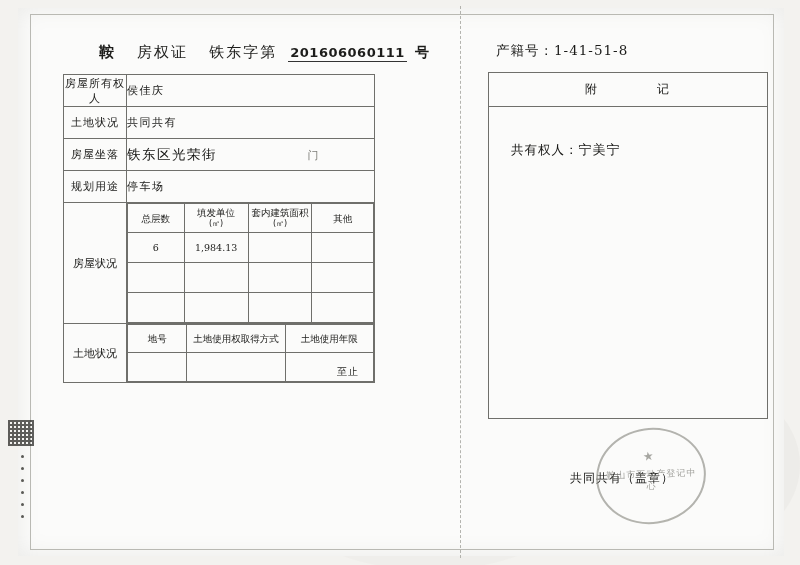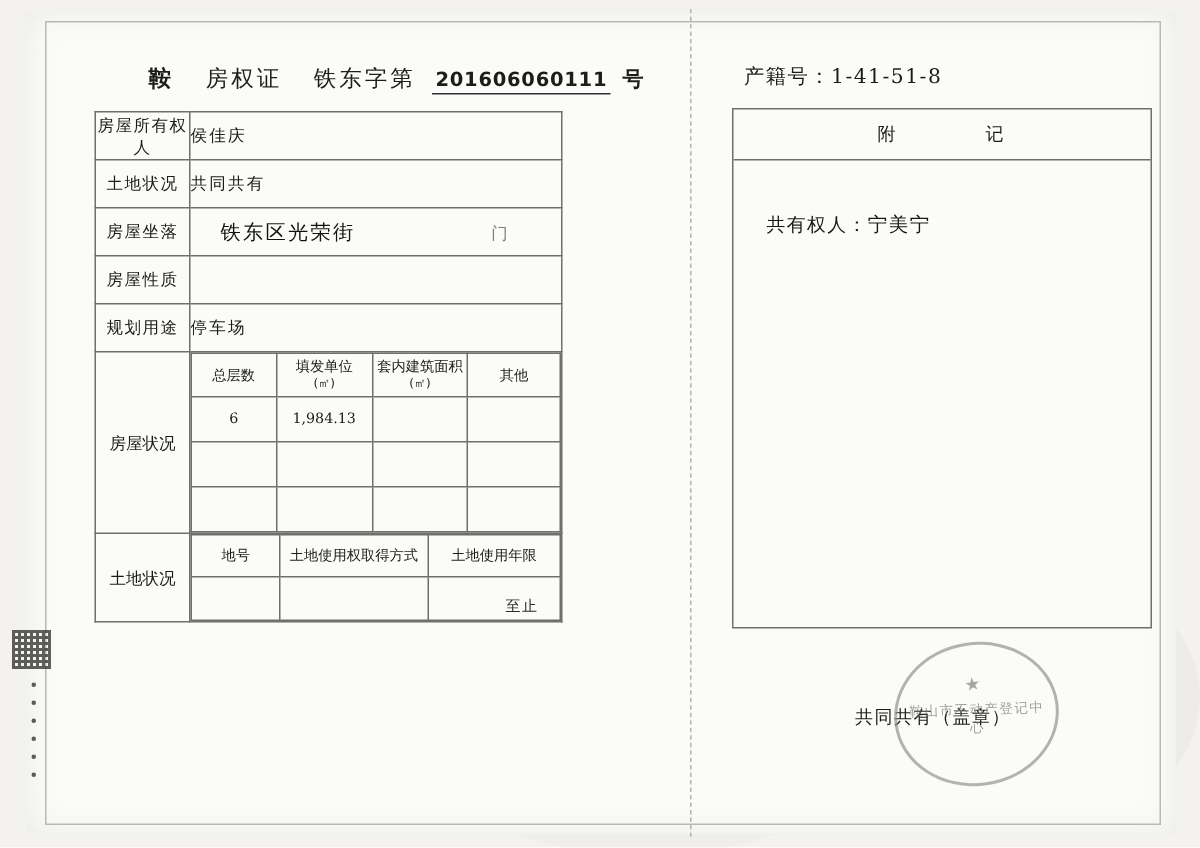--- a/index.html
+++ b/index.html
@@ -160,21 +160,20 @@
     padding-left: 10px;
     font-size: 13px;
     color: #141412;
     letter-spacing: 1px;
   }
   .handwriting {
     font-family: Liberation Mono, monospace;
     font-size: 13.5px;
     color: #121210;
     letter-spacing: 1.5px;
-    margin-left: 20px;
   }
   .faint {
     color: #7d7d78;
   }
 
   
   .vert-lbl {
     width: 26px;
     text-align: center;
     font-size: 11px;
@@ -355,24 +354,20 @@
       <tr>
         <td class="lbl">土地状况</td>
         <td class="val handwriting">共同共有</td>
       </tr>
       <tr>
         <td class="lbl">房屋坐落</td>
         <td class="val">
           <span class="handwriting">铁东区光荣街</span>
           <span class="faint" style="margin-left:86px;font-size:11px;">门</span>
         </td>
-      </tr>
-      <tr>
-        <td class="lbl">房屋性质</td>
-        <td class="val handwriting"></td>
       </tr>
       <tr>
         <td class="lbl">规划用途</td>
         <td class="val handwriting">停车场</td>
       </tr>
 
       <tr>
         <td class="vert-lbl">房屋状况</td>
         <td style="padding:0;">
           <table class="sub">

